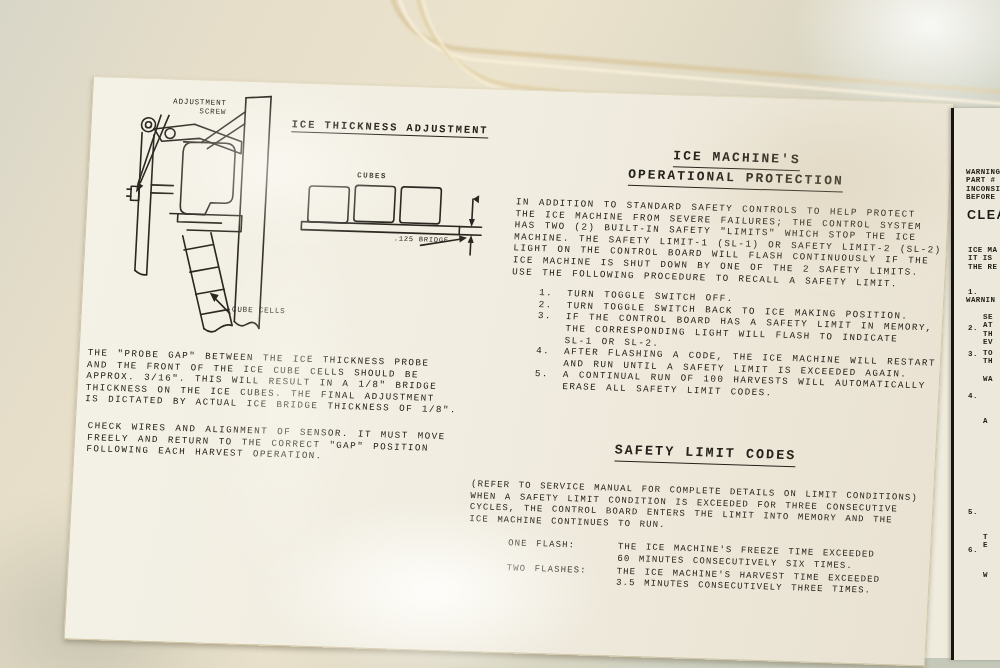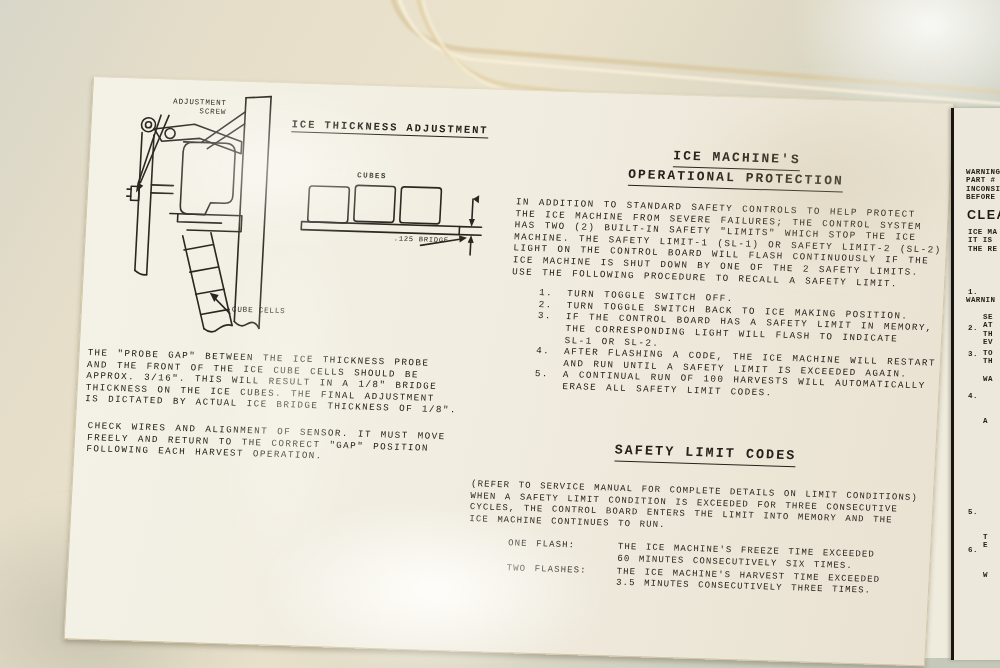--- a/index.html
+++ b/index.html
@@ -244,21 +244,21 @@
   <div class="glare glare3"></div>
   <div class="shade-tr"></div>
 </div>
 
 <div class="right-label">
   <div class="rl" style="left:12px;top:60px;">WARNING
 PART # -
 INCONSIS
 BEFORE</div>
   <div class="rl-clean" style="left:13px;top:100px;">CLEA</div>
-  <div class="rl" style="left:14px;top:120px;">ICE MA
+  <div class="rl" style="left:14px;top:138px;">ICE MA
 IT IS
 THE RE</div>
   <div class="rl" style="left:12px;top:157px;margin-top:31px;">WARNIN</div>
 
   <div class="rl-item" style="left:14px;top:180px;">
     <span class="num">1.</span>
     <span class="txt">SE
 AT
 TH
 EV</span>

